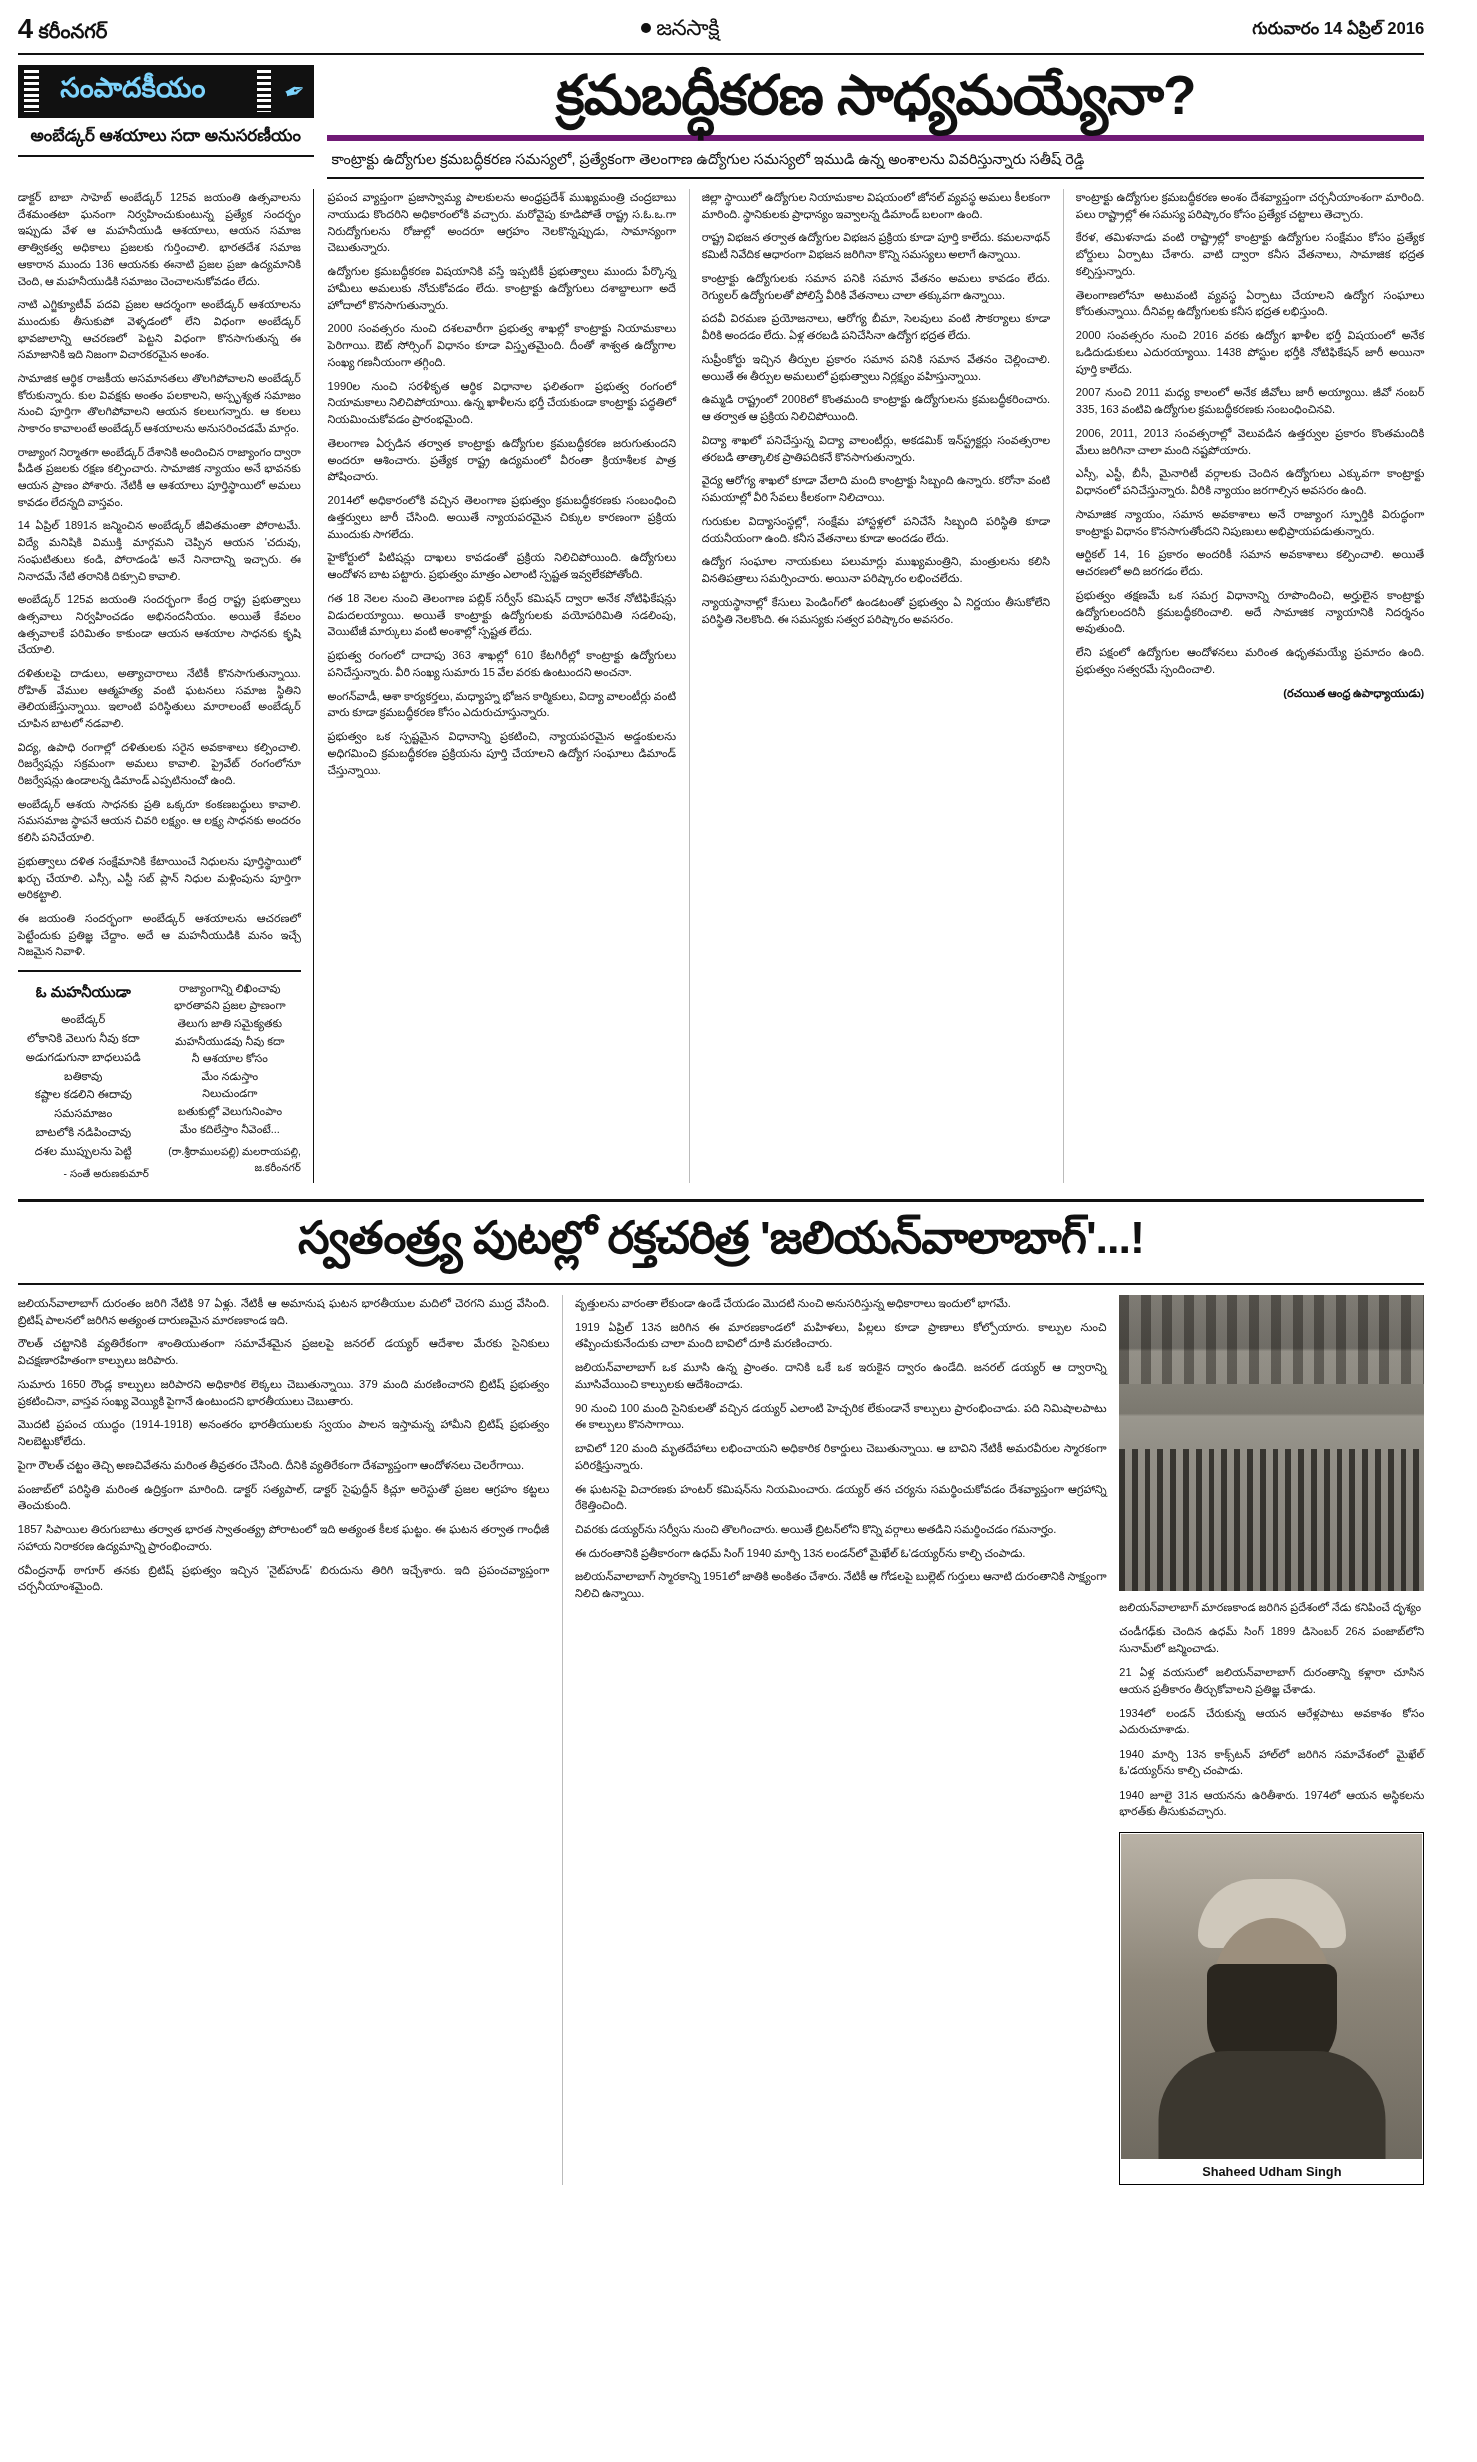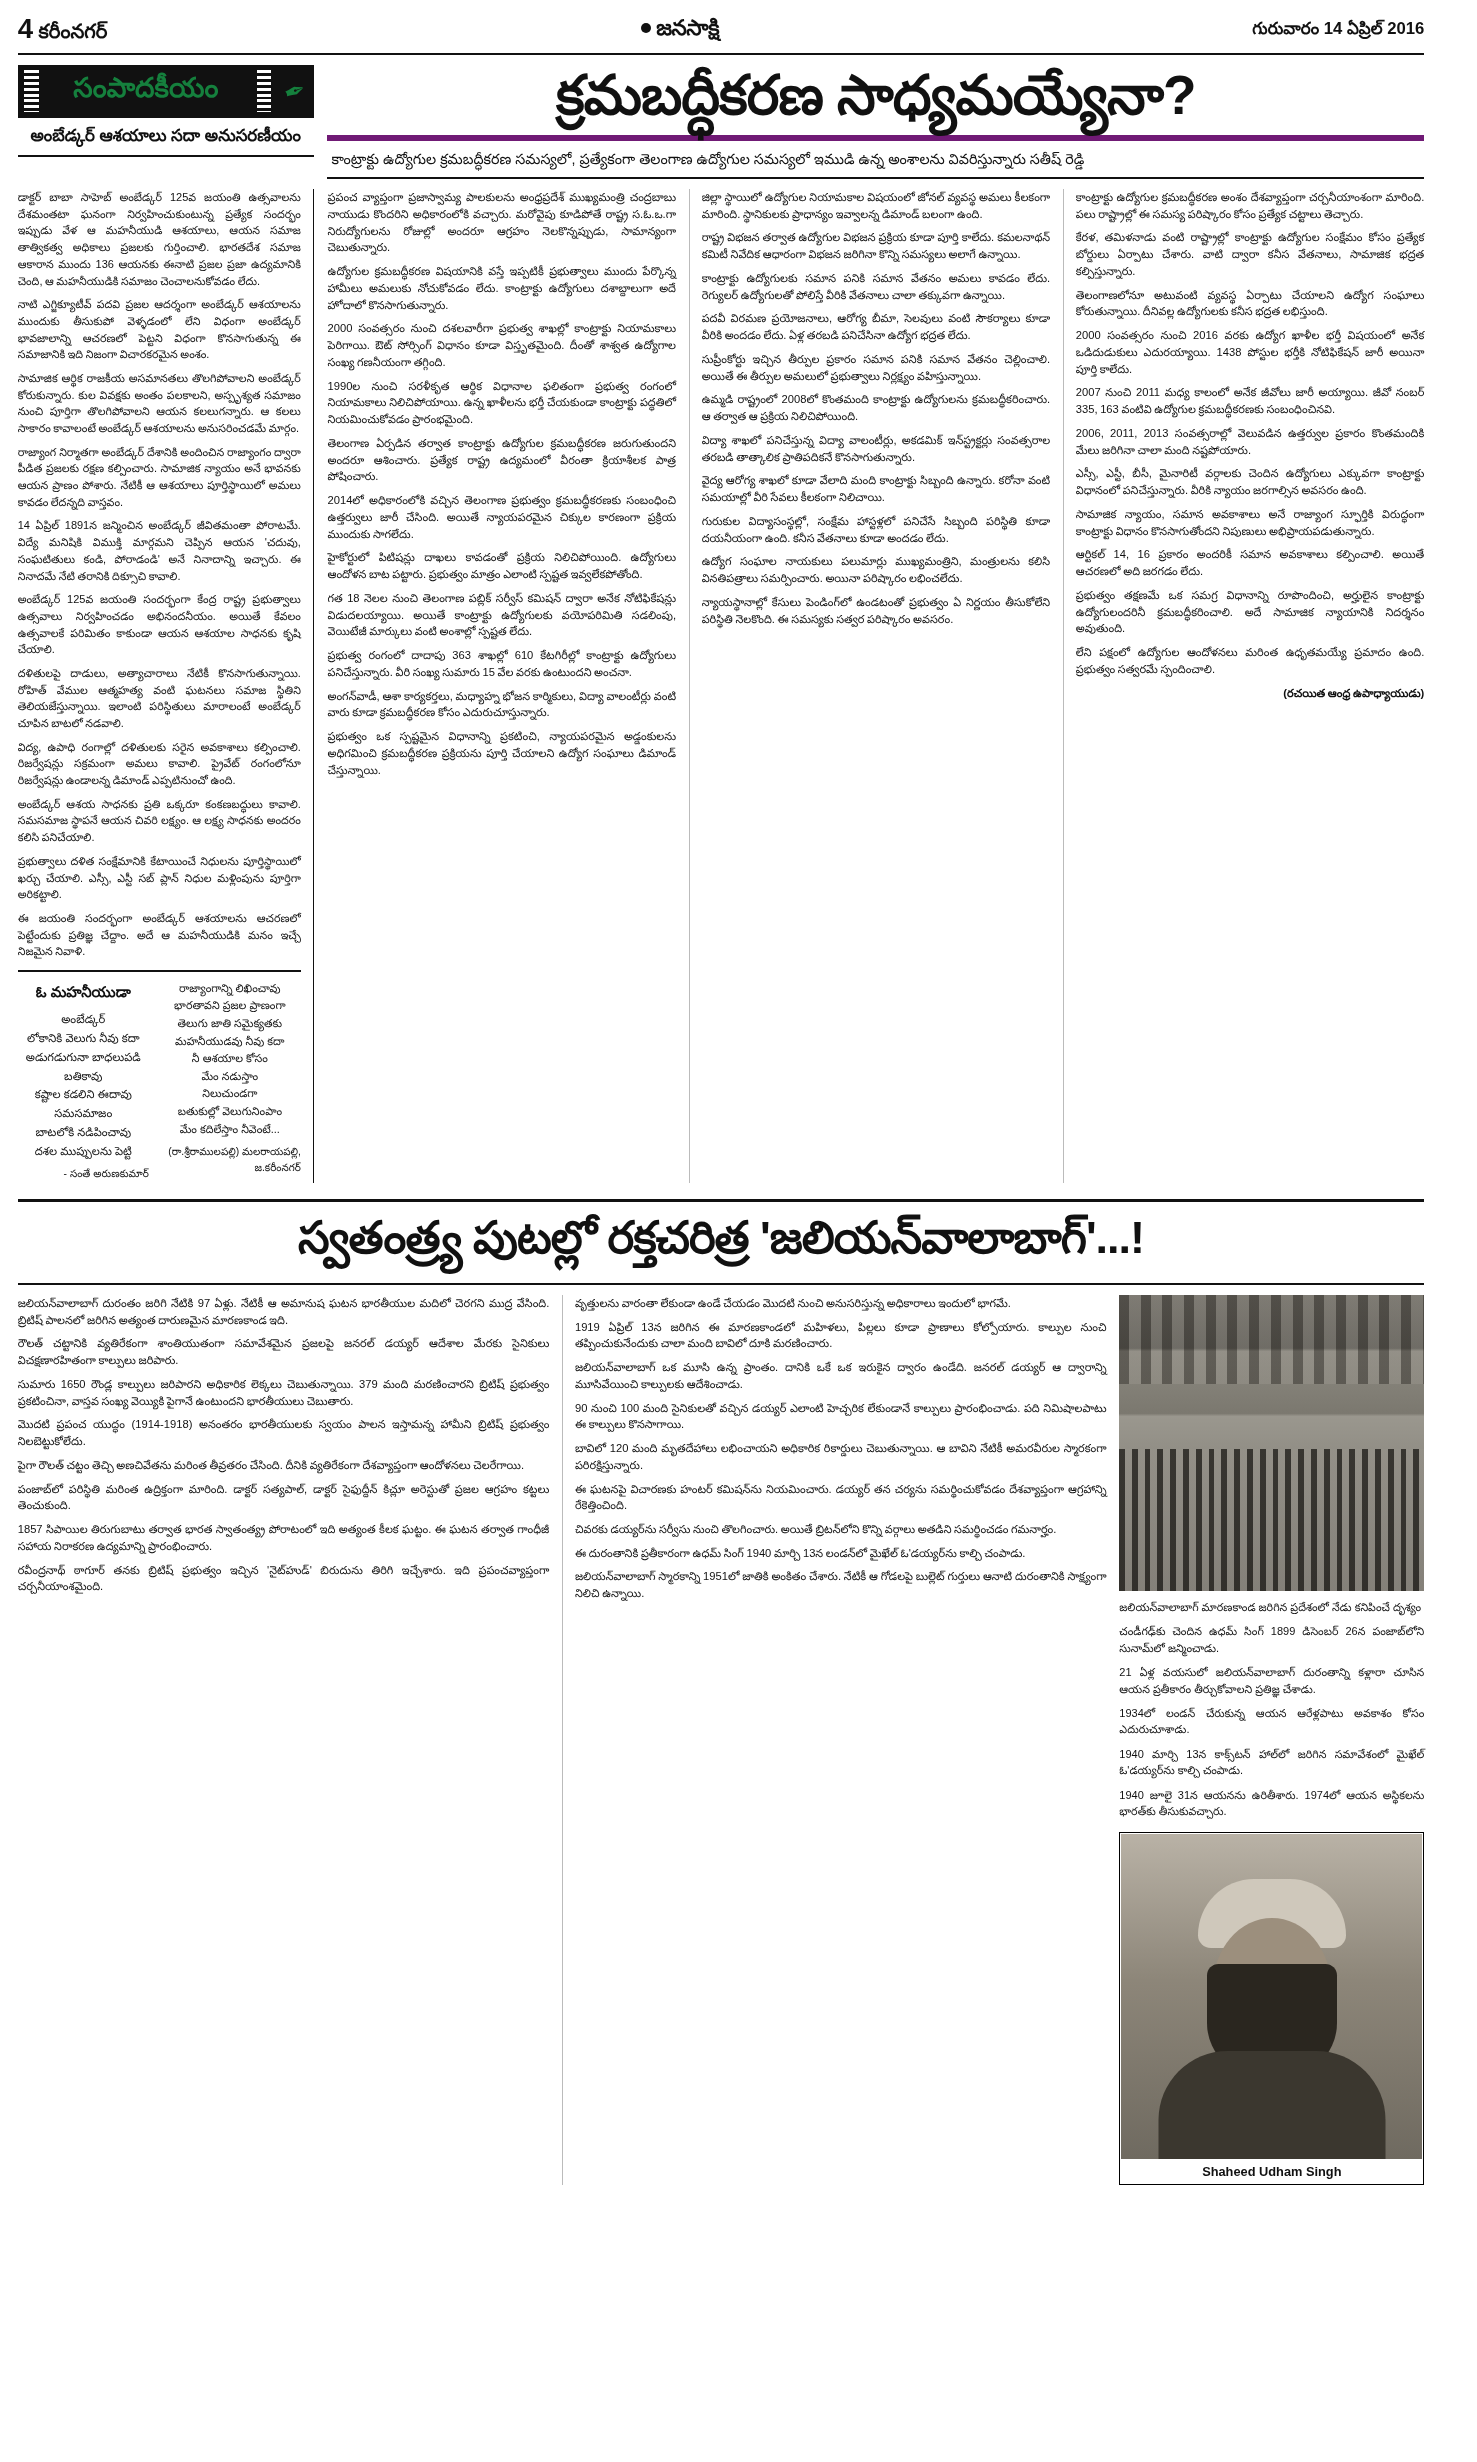--- a/index.html
+++ b/index.html
@@ -11,32 +11,32 @@
     color:#111;
     position:relative;
     overflow:hidden;
   }
   .page { position:relative; width:1442px; height:2463px; padding:13.8px 17.7px 0 17.7px; }
 
   
   .masthead { display:flex; align-items:center; justify-content:space-between; height:33px; }
   .page-no { font-size:19.7px; font-weight:bold; }
   .page-no .num { font-size:27.6px; }
-  .paper-name { font-size:21.7px; font-weight:bold; letter-spacing:-0.5px; }
+  .paper-name { font-size:21.7px; font-weight:normal; letter-spacing:-0.5px; }
   .paper-name .dot { display:inline-block; width:10.8px; height:10.8px; background:#111;
                      border-radius:50%; margin-right:4.9px; vertical-align:2px;}
   .date { font-size:16.7px; font-weight:bold; }
   .rule-top { border-bottom:2px solid #111; margin-top:5.9px; }
 
   
   .headband { display:flex; gap:13.8px; margin-top:9.9px; }
   .edit-badge { width:296px; flex:0 0 296px; }
   .edit-badge .blk {
-    background:#111; color:#15803d; height:53px; position:relative;
-    display:flex; align-items:center; padding-left:30px;
+    background:#111; color:#7dd3fc; height:53px; position:relative;
+    display:flex; align-items:center; padding-left:17px;
   }
   .edit-badge .blk .bars { position:absolute; left:5.9px; top:5.9px; bottom:5.9px; width:15.8px;
       background:repeating-linear-gradient(to bottom,#fff 0 3px,#111 3px 5.9px); }
   .edit-badge .blk .bars2 { position:absolute; right:43px; top:5.9px; bottom:5.9px; width:13.8px;
       background:repeating-linear-gradient(to bottom,#fff 0 3px,#111 3px 5.9px); }
   .edit-badge .blk .ttl { font-size:27.6px; font-weight:bold; margin-left:25.6px; }
   .edit-badge .pen { position:absolute; right:7.9px; top:11.8px; font-size:25.6px; transform:rotate(-20deg); }
   .edit-badge .sub { text-align:center; font-size:16.7px; font-weight:bold; padding:8.9px 0 5.9px; }
   .edit-badge .sub-rule { border-bottom:2px solid #111; }
 

